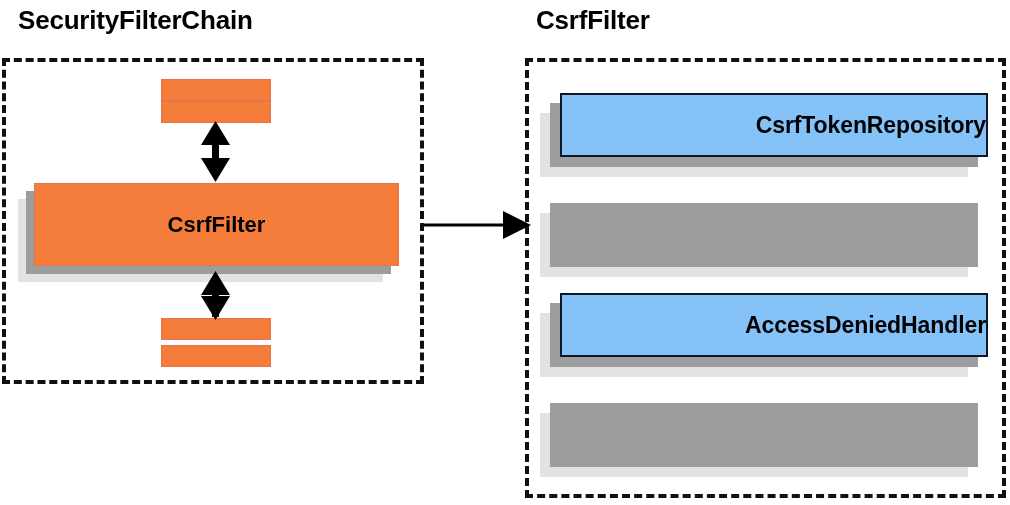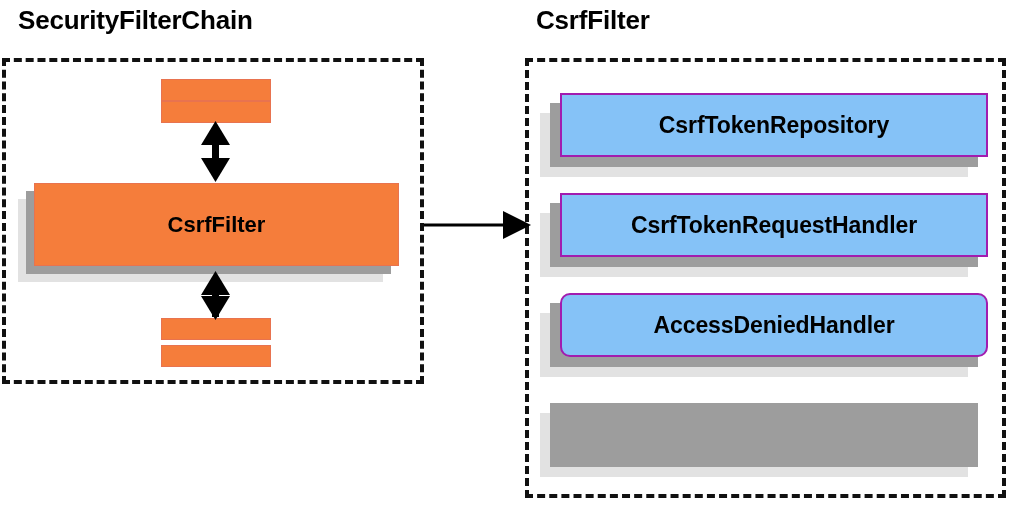--- a/index.html
+++ b/index.html
@@ -71,25 +71,25 @@
     position: absolute;
     background: #F57D3B;
     border: 1px solid #e8734f;
     box-sizing: border-box;
   }
 
   
   .blue-box {
     position: absolute;
     background: #85C2F7;
-    border: 2px solid #a21caf;
+    border: 2px solid #0f172a;
     box-sizing: border-box;
     display: flex;
     align-items: center;
-    justify-content: center;
+    justify-content: flex-end;
     color: #000000;
     font-weight: bold;
     font-size: 23px;
     letter-spacing: -0.1px;
     white-space: nowrap;
   }
 
   
   #arrows {
     position: absolute;
@@ -124,27 +124,24 @@
   <div id="panel-right" class="dashed-panel"></div>
 
   <div class="shadow-light" style="left:540px; top:113px; width:428px; height:64px;"></div>
   <div class="shadow-dark" style="left:550px; top:103px; width:428px; height:64px;"></div>
   <div class="blue-box" style="left:560px; top:93px; width:428px; height:64px;">
     <span>CsrfTokenRepository</span>
   </div>
 
   <div class="shadow-light" style="left:540px; top:213px; width:428px; height:64px;"></div>
   <div class="shadow-dark" style="left:550px; top:203px; width:428px; height:64px;"></div>
-  <div class="blue-box" style="left:560px; top:193px; width:428px; height:64px;">
-    <span>CsrfTokenRequestHandler</span>
-  </div>
 
   <div class="shadow-light" style="left:540px; top:313px; width:428px; height:64px;"></div>
   <div class="shadow-dark" style="left:550px; top:303px; width:428px; height:64px;"></div>
-  <div class="blue-box" style="left:560px; top:293px; width:428px; height:64px;border-radius:10px;">
+  <div class="blue-box" style="left:560px; top:293px; width:428px; height:64px;">
     <span>AccessDeniedHandler</span>
   </div>
 
   <div class="shadow-light" style="left:540px; top:413px; width:428px; height:64px;"></div>
   <div class="shadow-dark" style="left:550px; top:403px; width:428px; height:64px;"></div>
 
   <svg id="arrows" viewBox="0 0 1010 505">
 
     <g>
 

